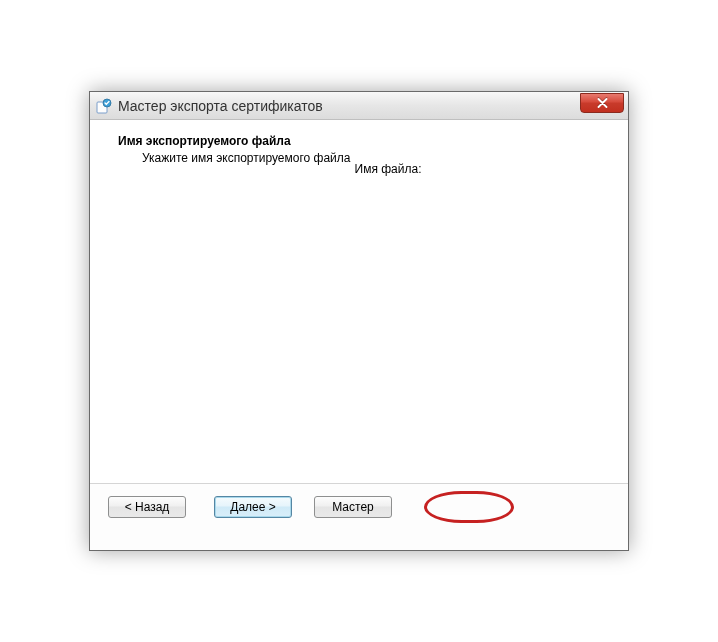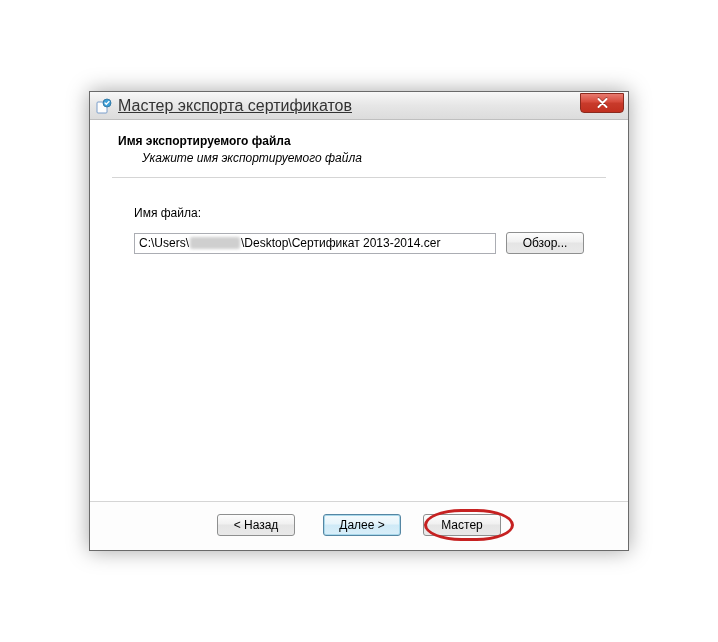--- a/index.html
+++ b/index.html
@@ -35,22 +35,21 @@
     position: relative;
   }
   .titlebar .app-icon {
     width: 16px;
     height: 16px;
     margin-right: 6px;
     display: inline-block;
   }
   .titlebar .title-text {
     color: #333;
-    font-size: 16px;
-    text-decoration: underline;
+    font-size: 14px;
   }
   .close-btn {
     position: absolute;
     right: 4px;
     top: 1px;
     width: 44px;
     height: 20px;
     background: linear-gradient(to bottom, #e87a6f 0%, #d6493a 45%, #c83b2b 50%, #c12f1f 100%);
     border: 1px solid #8a2a1e;
     border-radius: 0 0 4px 4px;
@@ -59,36 +58,35 @@
     justify-content: center;
     color: #fff;
     cursor: pointer;
   }
   .close-btn svg { filter: drop-shadow(0 -1px 0 rgba(0,0,0,0.3)); }
 
   .content {
     flex: 1;
     padding: 14px 28px 0 28px;
     display: flex;
-    flex-direction: column;
+    flex-direction: row;
   }
   .header-block {
     padding-bottom: 12px;
   }
   .header-title {
     font-weight: bold;
     font-size: 12px;
     color: #000;
     margin-bottom: 3px;
   }
   .header-sub {
     font-size: 12px;
     color: #000;
     padding-left: 24px;
-    font-style: italic;
   }
   .hr {
     border: none;
     border-top: 1px solid #d5d5d5;
     margin: 0 -6px 0 -6px;
   }
 
   .form-area {
     padding: 28px 16px 0 16px;
   }
@@ -140,23 +138,23 @@
   }
   .win-btn:focus, .win-btn.default {
     border-color: #5586a3;
     box-shadow: inset 0 0 0 1px #a8d8eb;
     background: linear-gradient(to bottom, #f5fbfd 0%, #e6f4fb 45%, #cfeaf7 50%, #d9eef9 100%);
     margin-left: 22px;
   }
 
   .footer {
     border-top: 1px solid #d5d5d5;
-    padding: 12px 18px 14px 18px;
-    display: flex;
-    justify-content: center;
+    padding: 12px 18px 32px 18px;
+    display: flex;
+    justify-content: flex-start;
     gap: 8px;
     background: #fdfdfd;
     position: relative;
   }
   .footer .group {
     display: flex;
     gap: 6px;
     margin-right: 14px;
   }
 
@@ -190,28 +188,20 @@
 
   <div class="content">
     <div class="header-block">
       <div class="header-title">Имя экспортируемого файла</div>
       <div class="header-sub">Укажите имя экспортируемого файла</div>
     </div>
     <hr class="hr">
 
     <div class="form-area">
       <div class="field-label">Имя файла:</div>
-      <div class="file-row">
-        <div class="file-input">
-          <span>C:\Users\</span>
-            <span class="blur"></span>
-            <span>\Desktop\Сертификат 2013-2014.cer</span>
-        </div>
-        <button class="win-btn">Обзор...</button>
-      </div>
     </div>
   </div>
 
   <div class="footer">
     <div class="group">
       <button class="win-btn">&lt; Назад</button>
       <button class="win-btn default" id="next-btn">Далее &gt;</button>
     </div>
     <button class="win-btn">Мастер</button>
     <div class="highlight-oval" id="oval" style="left: 334px; top: 7px; width: 90px; height: 32px;"></div>

